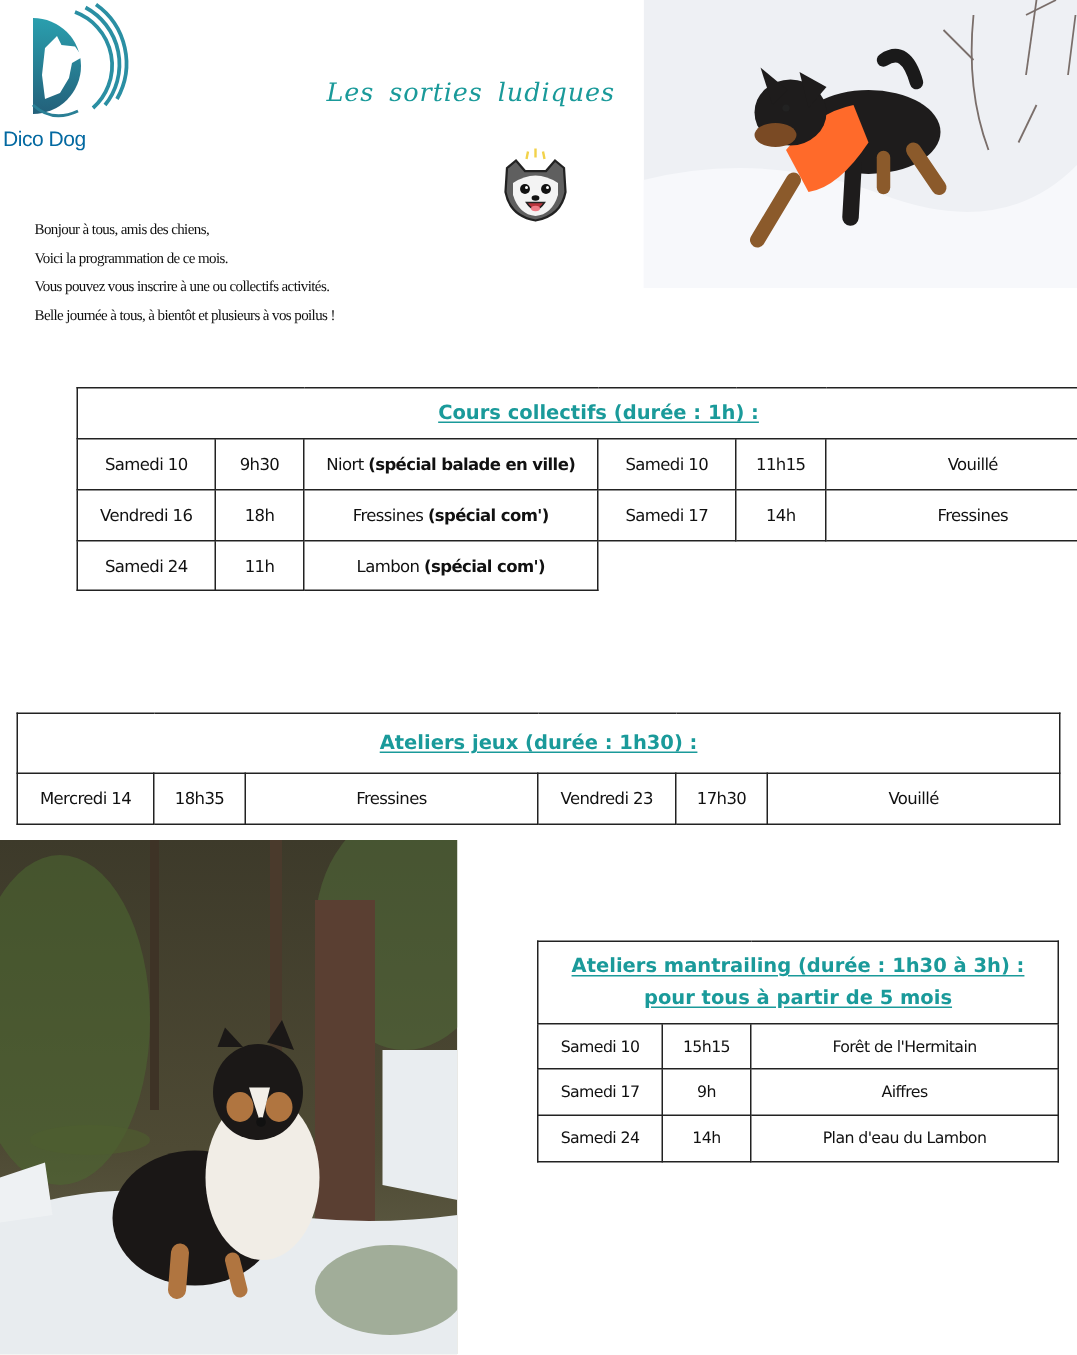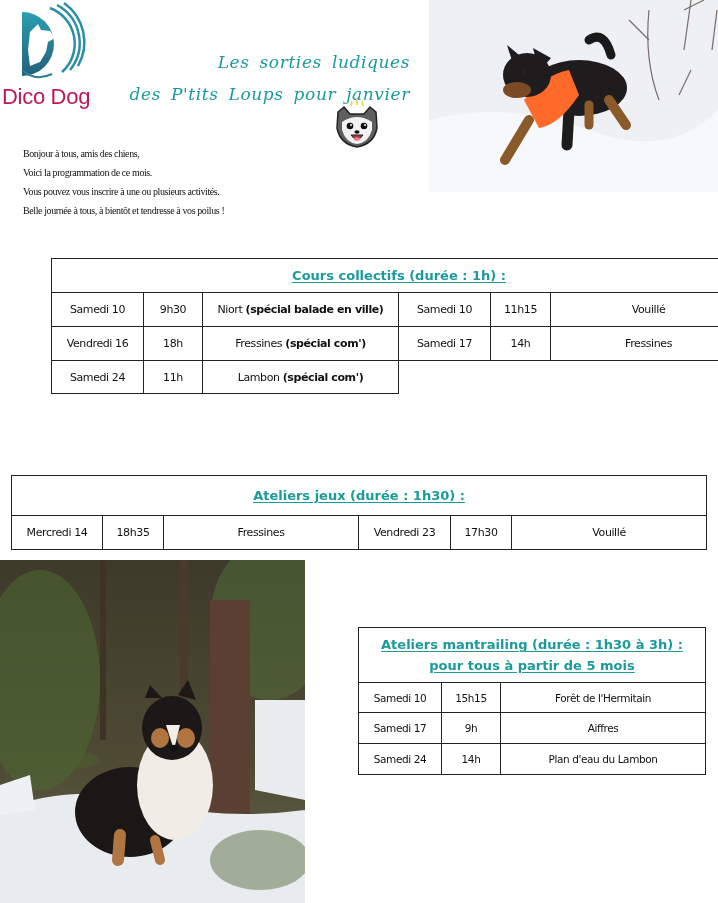--- a/index.html
+++ b/index.html
@@ -6,21 +6,21 @@
   body {
     width:718px; height:903px; position:relative; overflow:hidden;
     background:#ffffff;
     font-family:"DejaVu Sans", sans-serif;
     color:#111;
   }
   .abs { position:absolute; }
 
   
   #logo { left:0; top:0; width:110px; height:110px; }
-  #logo-text { left:2px; top:84px; font-family:"Liberation Sans", sans-serif; font-size:22px; color:#be185d; letter-spacing:-0.3px; }
+  #logo-text { left:2px; top:84px; font-family:"Liberation Sans", sans-serif; font-size:14px; color:#0369a1; letter-spacing:-0.3px; }
 
   
   #title { left:110px; top:14px; width:300px; text-align:right; color:#1a9a9a;
            font-family:"DejaVu Serif", serif; font-style:italic; font-size:17px; line-height:32px; letter-spacing:0.6px; word-spacing:4px; font-weight:300;margin-top:32px; }
 
   
   #mascot { left:330px; top:98px; width:54px; height:54px; }
 
   
   #intro { left:23px; top:144px; font-size:10px; line-height:19px; letter-spacing:-0.4px; color:#111;font-family:Liberation Serif, serif; }
@@ -58,21 +58,20 @@
     <path d="M57 5 A43 43 0 0 1 70 70" fill="none" stroke="#2a8fa3" stroke-width="2.5"></path>
     <path d="M64 3 A48 48 0 0 1 78 66" fill="none" stroke="#2a8fa3" stroke-width="2.5"></path>
     <path d="M30 32 L38 24 L41 30 L50 31 L55 38 L48 42 L46 52 L40 62 L30 66 L28 50 Z" fill="#ffffff"></path>
     <path d="M22 70 Q35 82 52 74" fill="none" stroke="#2a7f95" stroke-width="2"></path>
   </svg>
 </div>
 <div id="logo-text" class="abs">Dico Dog</div>
 
 <div id="title" class="abs">
   <div>Les sorties ludiques</div>
-  <div>des P'tits Loups pour janvier</div>
 </div>
 
 <div id="mascot" class="abs">
   <svg width="54" height="54" viewBox="0 0 54 54">
     <g stroke="#f2d24a" stroke-width="1.6">
         <line x1="22" y1="3" x2="21" y2="8"></line>
         <line x1="27" y1="1" x2="27" y2="7"></line>
         <line x1="32" y1="3" x2="33" y2="8"></line>
       </g>
     <path d="M8 14 L14 9 L20 16 L34 16 L40 9 L46 14 L47 30 Q44 46 27 49 Q10 46 7 30 Z" fill="#5f5f5f" stroke="#222" stroke-width="1.5"></path>
@@ -83,22 +82,22 @@
       <circle cx="35" cy="27" r="1" fill="#fff"></circle>
     <ellipse cx="27" cy="34" rx="2.6" ry="1.8" fill="#111"></ellipse>
     <path d="M21 37 Q27 46 33 37 Z" fill="#b8343c" stroke="#222" stroke-width="1"></path>
     <ellipse cx="27" cy="41" rx="3" ry="1.8" fill="#ef7c86"></ellipse>
   </svg>
 </div>
 
 <div id="intro" class="abs">
   <div>Bonjour à tous, amis des chiens,</div>
   <div>Voici la programmation de ce mois.</div>
-  <div>Vous pouvez vous inscrire à une ou plusieurs activités.</div>
-  <div>Belle journée à tous, à bientôt et tendresse à vos poilus !</div>
+  <div>Vous pouvez vous inscrire à une ou collectifs activités.</div>
+  <div>Belle journée à tous, à bientôt et plusieurs à vos poilus !</div>
 </div>
 
 <div id="photo1" class="abs">
   <svg width="289" height="192" viewBox="0 0 289 192">
     <rect width="289" height="192" fill="#eef0f4"></rect>
     <path d="M0 120 Q80 100 160 130 T289 110 L289 192 L0 192 Z" fill="#f7f8fb"></path>
     <g stroke="#7a6e6a" stroke-width="1.2" fill="none">
       <path d="M230 100 Q215 60 220 10"></path>
         <path d="M220 40 L200 20"></path>
         <path d="M250 95 L262 70"></path>

